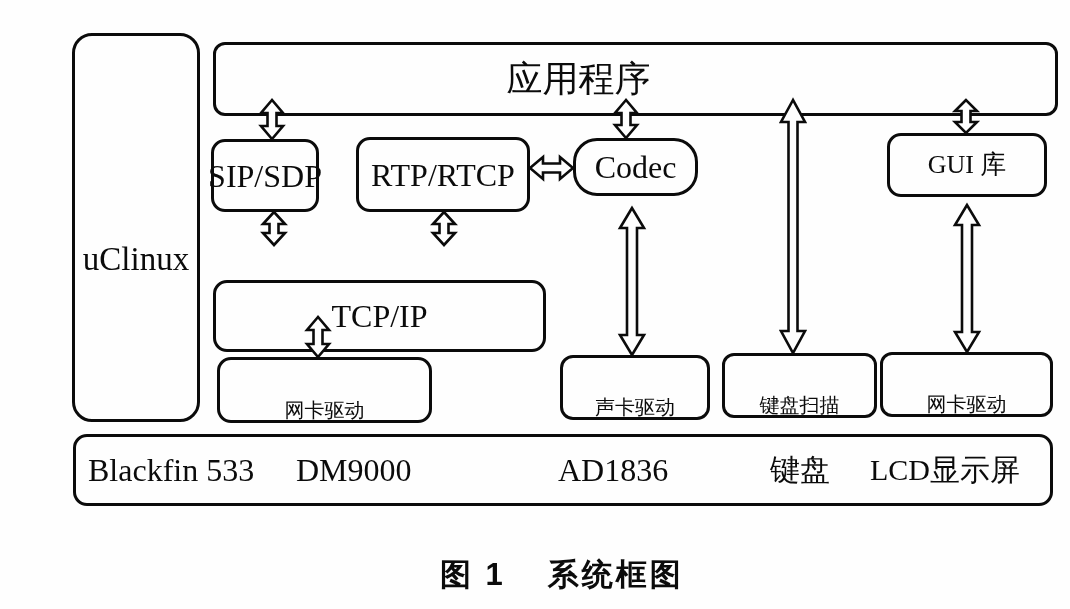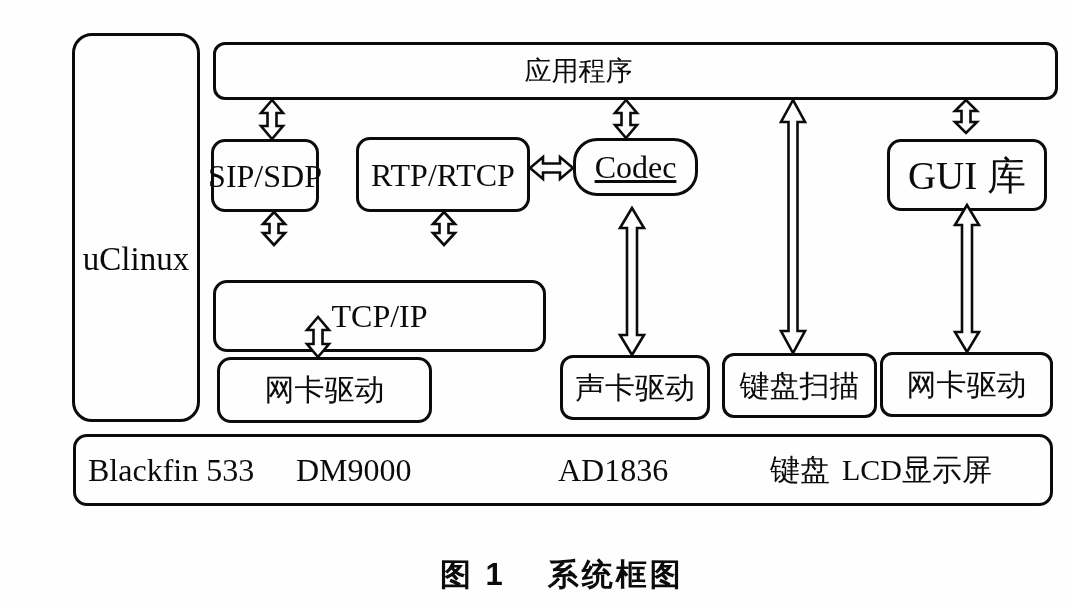--- a/index.html
+++ b/index.html
@@ -21,37 +21,37 @@
     box-sizing: border-box;
     background: #fefefe;
     border: 3px solid #0b0b0b;
     display: flex;
     align-items: center;
     justify-content: center;
     white-space: nowrap;
     line-height: 1;
   }
   .latin  { font-size: 32px; }
-  .cjk    { font-size: 30px; }
+  .cjk    { font-size: 20px; align-items: flex-end; }
   .uclinux-box {
     left: 72px; top: 33px; width: 128px; height: 389px;
     border-radius: 20px;
     align-items: flex-start;
   }
   .uclinux-box span { margin-top: 207px; font-size: 33px; }
   .app-box {
-    left: 213px; top: 42px; width: 845px; height: 58px;
+    left: 213px; top: 42px; width: 845px; height: 74px;
     border-radius: 12px;
     padding-right: 114px;
-    font-size: 27px;
+    font-size: 36px;
   }
   .sipsdp-box   { left: 211px; top: 139px; width: 108px; height: 73px; border-radius: 14px; text-align: center; }
   .rtprtcp-box  { left: 356px; top: 137px; width: 174px; height: 75px; border-radius: 14px; }
-  .codec-box    { left: 573px; top: 138px; width: 125px; height: 58px; border-radius: 24px; text-decoration: underline; }
-  .guilib-box   { left: 887px; top: 139px; width: 160px; height: 72px; border-radius: 14px; font-size: 39px; }
+  .codec-box    { left: 573px; top: 138px; width: 125px; height: 58px; border-radius: 24px; }
+  .guilib-box   { left: 887px; top: 133px; width: 160px; height: 64px; border-radius: 14px; font-size: 26px; }
   .tcpip-box    { left: 213px; top: 245px; width: 333px; height: 72px; border-radius: 14px; margin-top: 35px; }
   .nicdrv-box   { left: 217px; top: 357px; width: 215px; height: 66px; border-radius: 14px; }
   .snddrv-box   { left: 560px; top: 355px; width: 150px; height: 65px; border-radius: 13px; }
   .kbscan-box   { left: 722px; top: 353px; width: 155px; height: 65px; border-radius: 12px; }
   .fbdrv-box    { left: 880px; top: 352px; width: 173px; height: 65px; border-radius: 12px; }
   .hw-bar {
     left: 73px; top: 434px; width: 980px; height: 72px;
     border-radius: 14px;
     display: block;
   }
@@ -60,21 +60,21 @@
     top: 50%;
     transform: translateY(-50%);
     line-height: 1;
     white-space: nowrap;
     text-align: right;
   }
   .hw-blackfin { left: 12px;  font-size: 32px; }
   .hw-dm9000   { left: 220px; font-size: 32px; }
   .hw-ad1836   { left: 482px; font-size: 32px; }
   .hw-keyboard { left: 694px; font-size: 30px; }
-  .hw-lcd      { left: 766px; font-size: 30px; }
+  .hw-lcd      { left: 794px; font-size: 30px; }
   .connector-layer {
     position: absolute;
     left: 0; top: 0;
     width: 1070px; height: 609px;
     pointer-events: none;
   }
   .connector-layer polygon {
     fill: #fefefe;
     stroke: #0b0b0b;
     stroke-width: 2.6;

